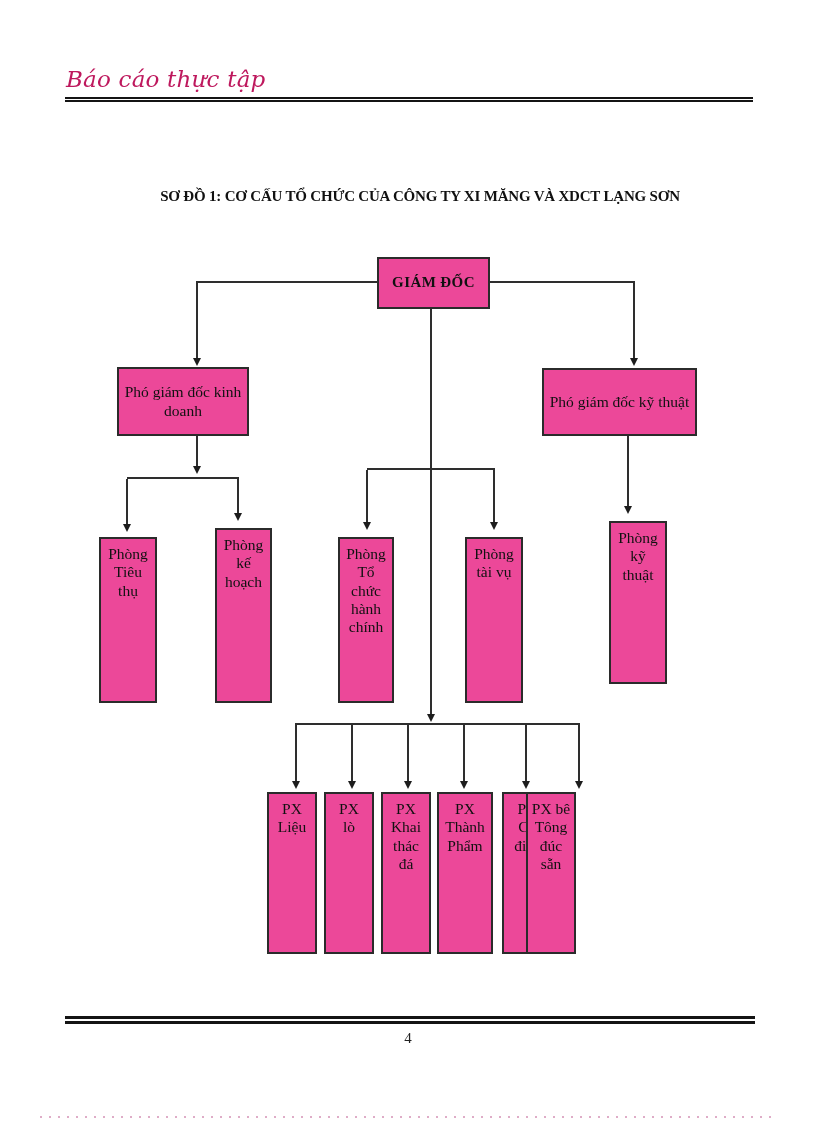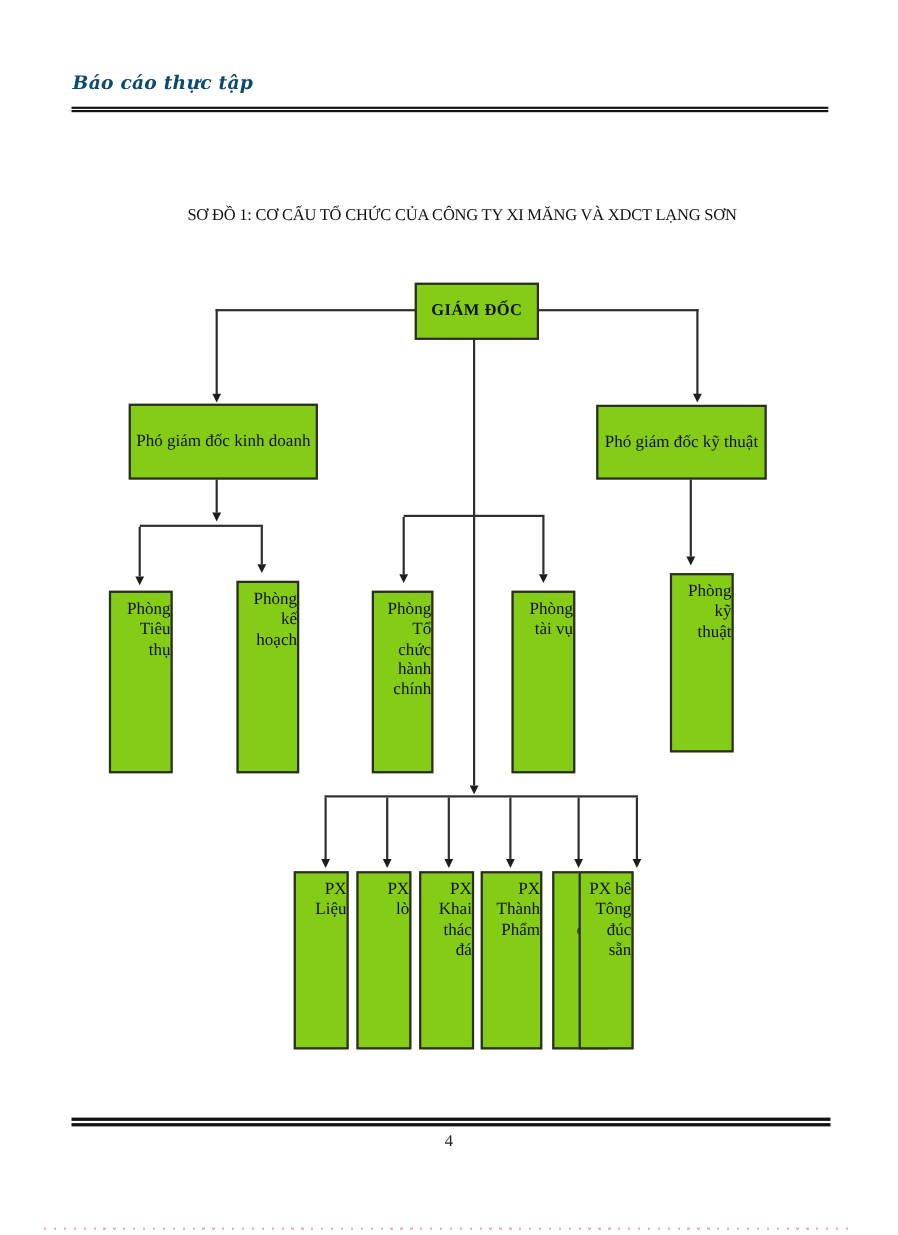--- a/index.html
+++ b/index.html
@@ -3,49 +3,49 @@
 <meta charset="utf-8">
 <style>
   html,body { margin:0; padding:0; background:#ffffff; }
   .page {
     position:relative; width:816px; height:1123px; background:#ffffff;
     overflow:hidden; font-family:"Liberation Serif", serif; color:#161616;
   }
   
   .hdr-text {
     position:absolute; top:66px; font-family:"DejaVu Serif", serif;
-    font-style:italic; font-weight:bold; font-size:17px; color:#0c4a6e;
+    font-style:italic; font-weight:normal; font-size:23px; color:#be185d;
     letter-spacing:0.2px; white-space:nowrap;
   }
   .hdr-left  { left:66px; }
   .hdr-right { right:64px; text-align:right; }
   .dbl-rule { position:absolute; box-sizing:content-box; background:#fff; }
   .rule-top    { left:65px; top:97px;  width:688px; height:1px; border-top:2px solid #141414; border-bottom:2px solid #141414; }
   .rule-bottom { left:65px; top:1016px; width:690px; height:2px; border-top:3px solid #141414; border-bottom:3px solid #141414; }
   .doc-title {
     position:absolute; top:188px; left:24px; width:calc(100% - 24px);
-    text-align:center; font-weight:normal; font-size:15px; letter-spacing:-0.2px;
+    text-align:center; font-weight:bold; font-size:15px; letter-spacing:-0.2px;
     color:#111; white-space:nowrap;
   }
   .page-number { position:absolute; top:1030px; left:0; width:100%; text-align:center; font-size:15px; color:#222; }
   .dotted-edge {
     position:absolute; left:40px; top:1116px; width:736px; height:2px;
     background-image:repeating-linear-gradient(90deg,#d491b5 0 2px, transparent 2px 9px);
     opacity:0.75;
   }
   
   .box {
-    position:absolute; box-sizing:border-box; background:#84cc16;
-    border:2px solid #2b2b2b; text-align:right; white-space:pre-line;
+    position:absolute; box-sizing:border-box; background:#ec4899;
+    border:2px solid #2b2b2b; text-align:center; white-space:pre-line;
     color:#111; font-size:15.5px; line-height:1.18;
   }
   .mid { display:flex; align-items:center; justify-content:center; }
   .top { padding-top:6px; }
   .b-director { left:377px; top:257px; width:113px; height:52px; font-weight:bold; font-size:15px; letter-spacing:0.4px; }
-  .b-dep-biz  { left:117px; top:367px; width:172px; height:69px; }
+  .b-dep-biz  { left:117px; top:367px; width:132px; height:69px; }
   .b-dep-tech { left:542px; top:368px; width:155px; height:68px; }
   .b-sales    { left:99px;  top:537px; width:58px; height:166px; }
   .b-plan     { left:215px; top:528px; width:57px; height:175px; }
   .b-admin    { left:338px; top:537px; width:56px; height:166px; }
   .b-finance  { left:465px; top:537px; width:58px; height:166px; }
   .b-tech     { left:609px; top:521px; width:58px; height:163px; }
   .b-px1 { left:267px; top:792px; width:50px; height:162px; }
   .b-px2 { left:324px; top:792px; width:50px; height:162px; }
   .b-px3 { left:381px; top:792px; width:50px; height:162px; }
   .b-px4 { left:437px; top:792px; width:56px; height:162px; }

